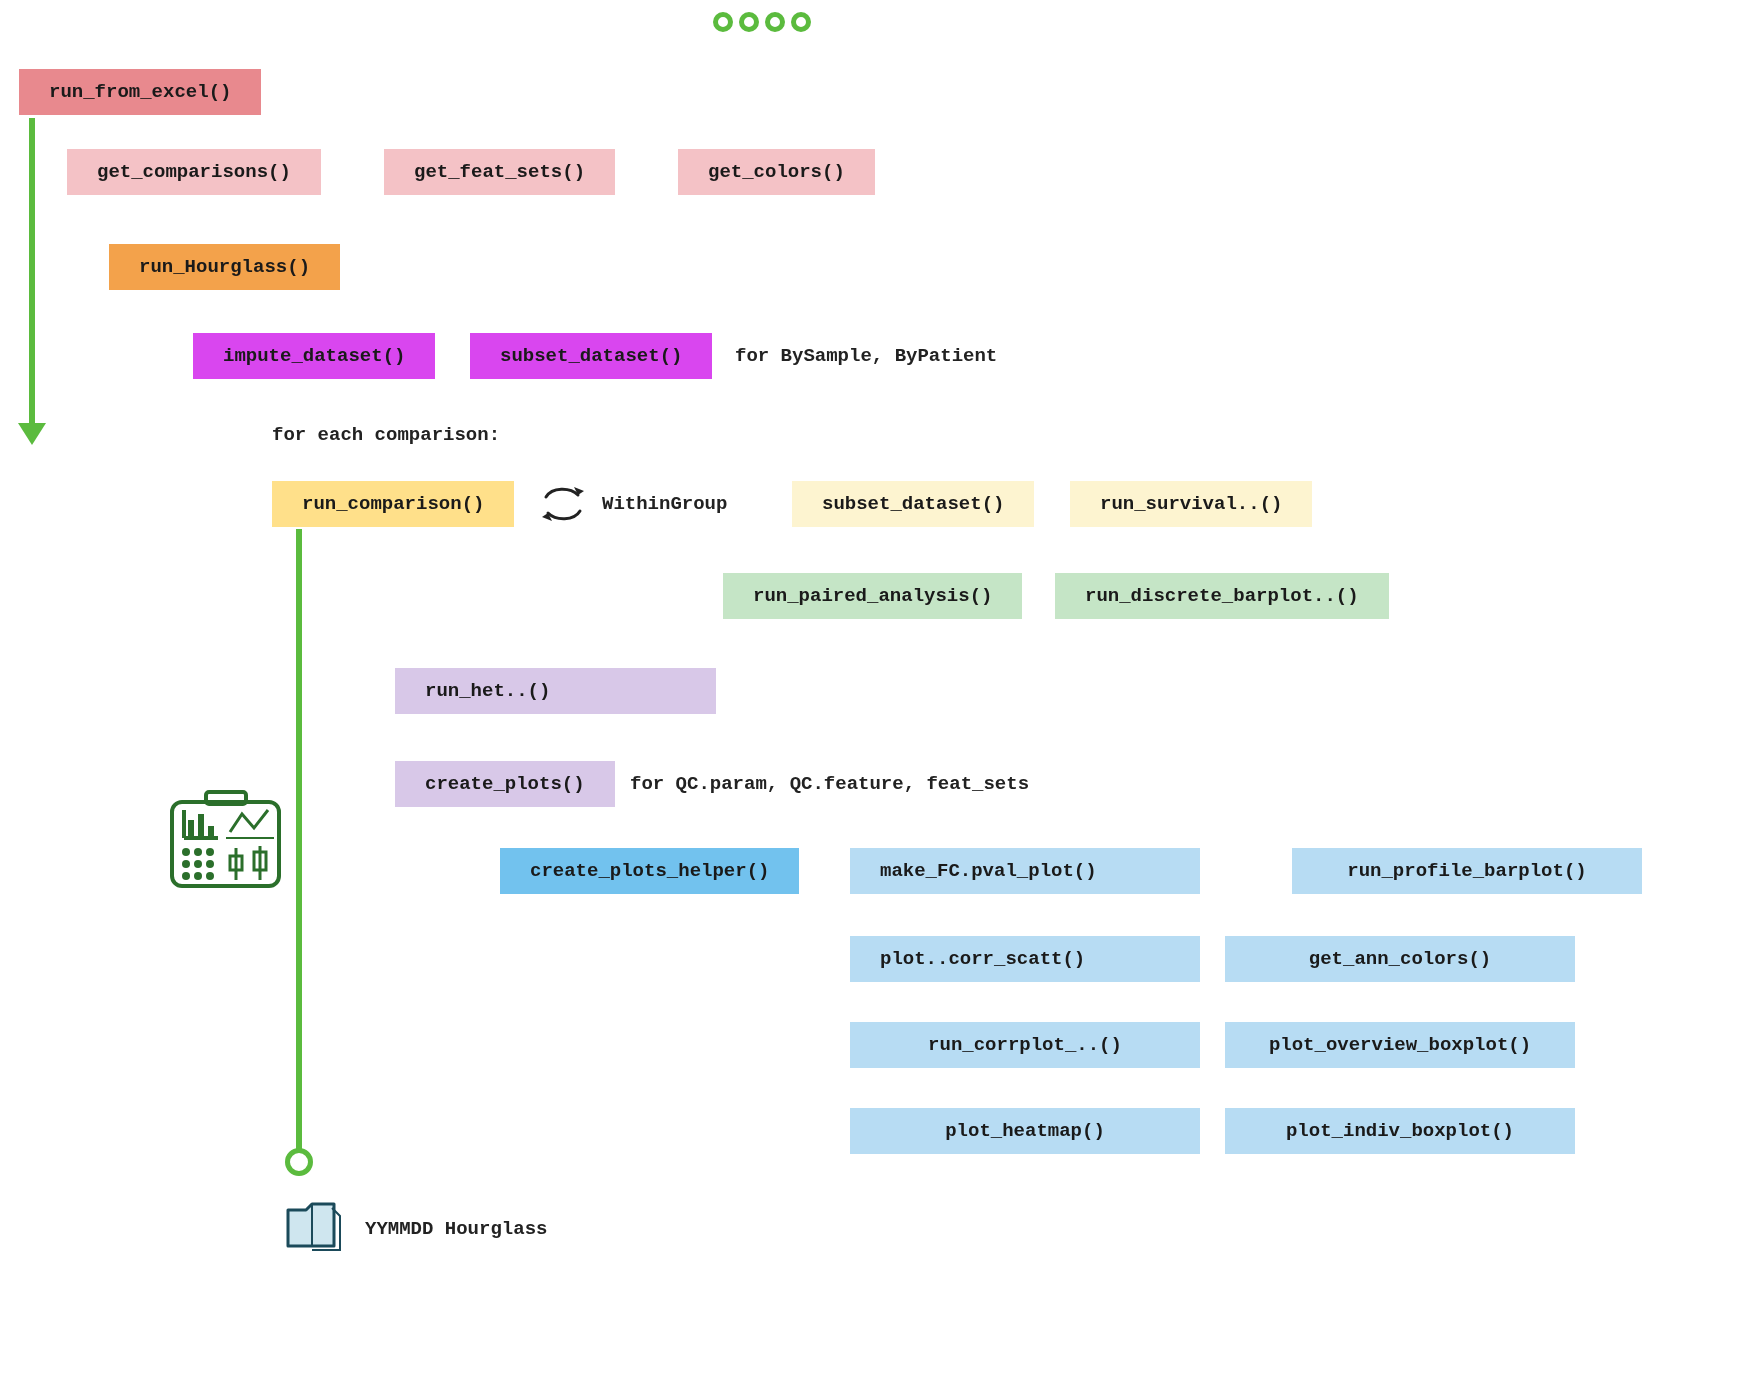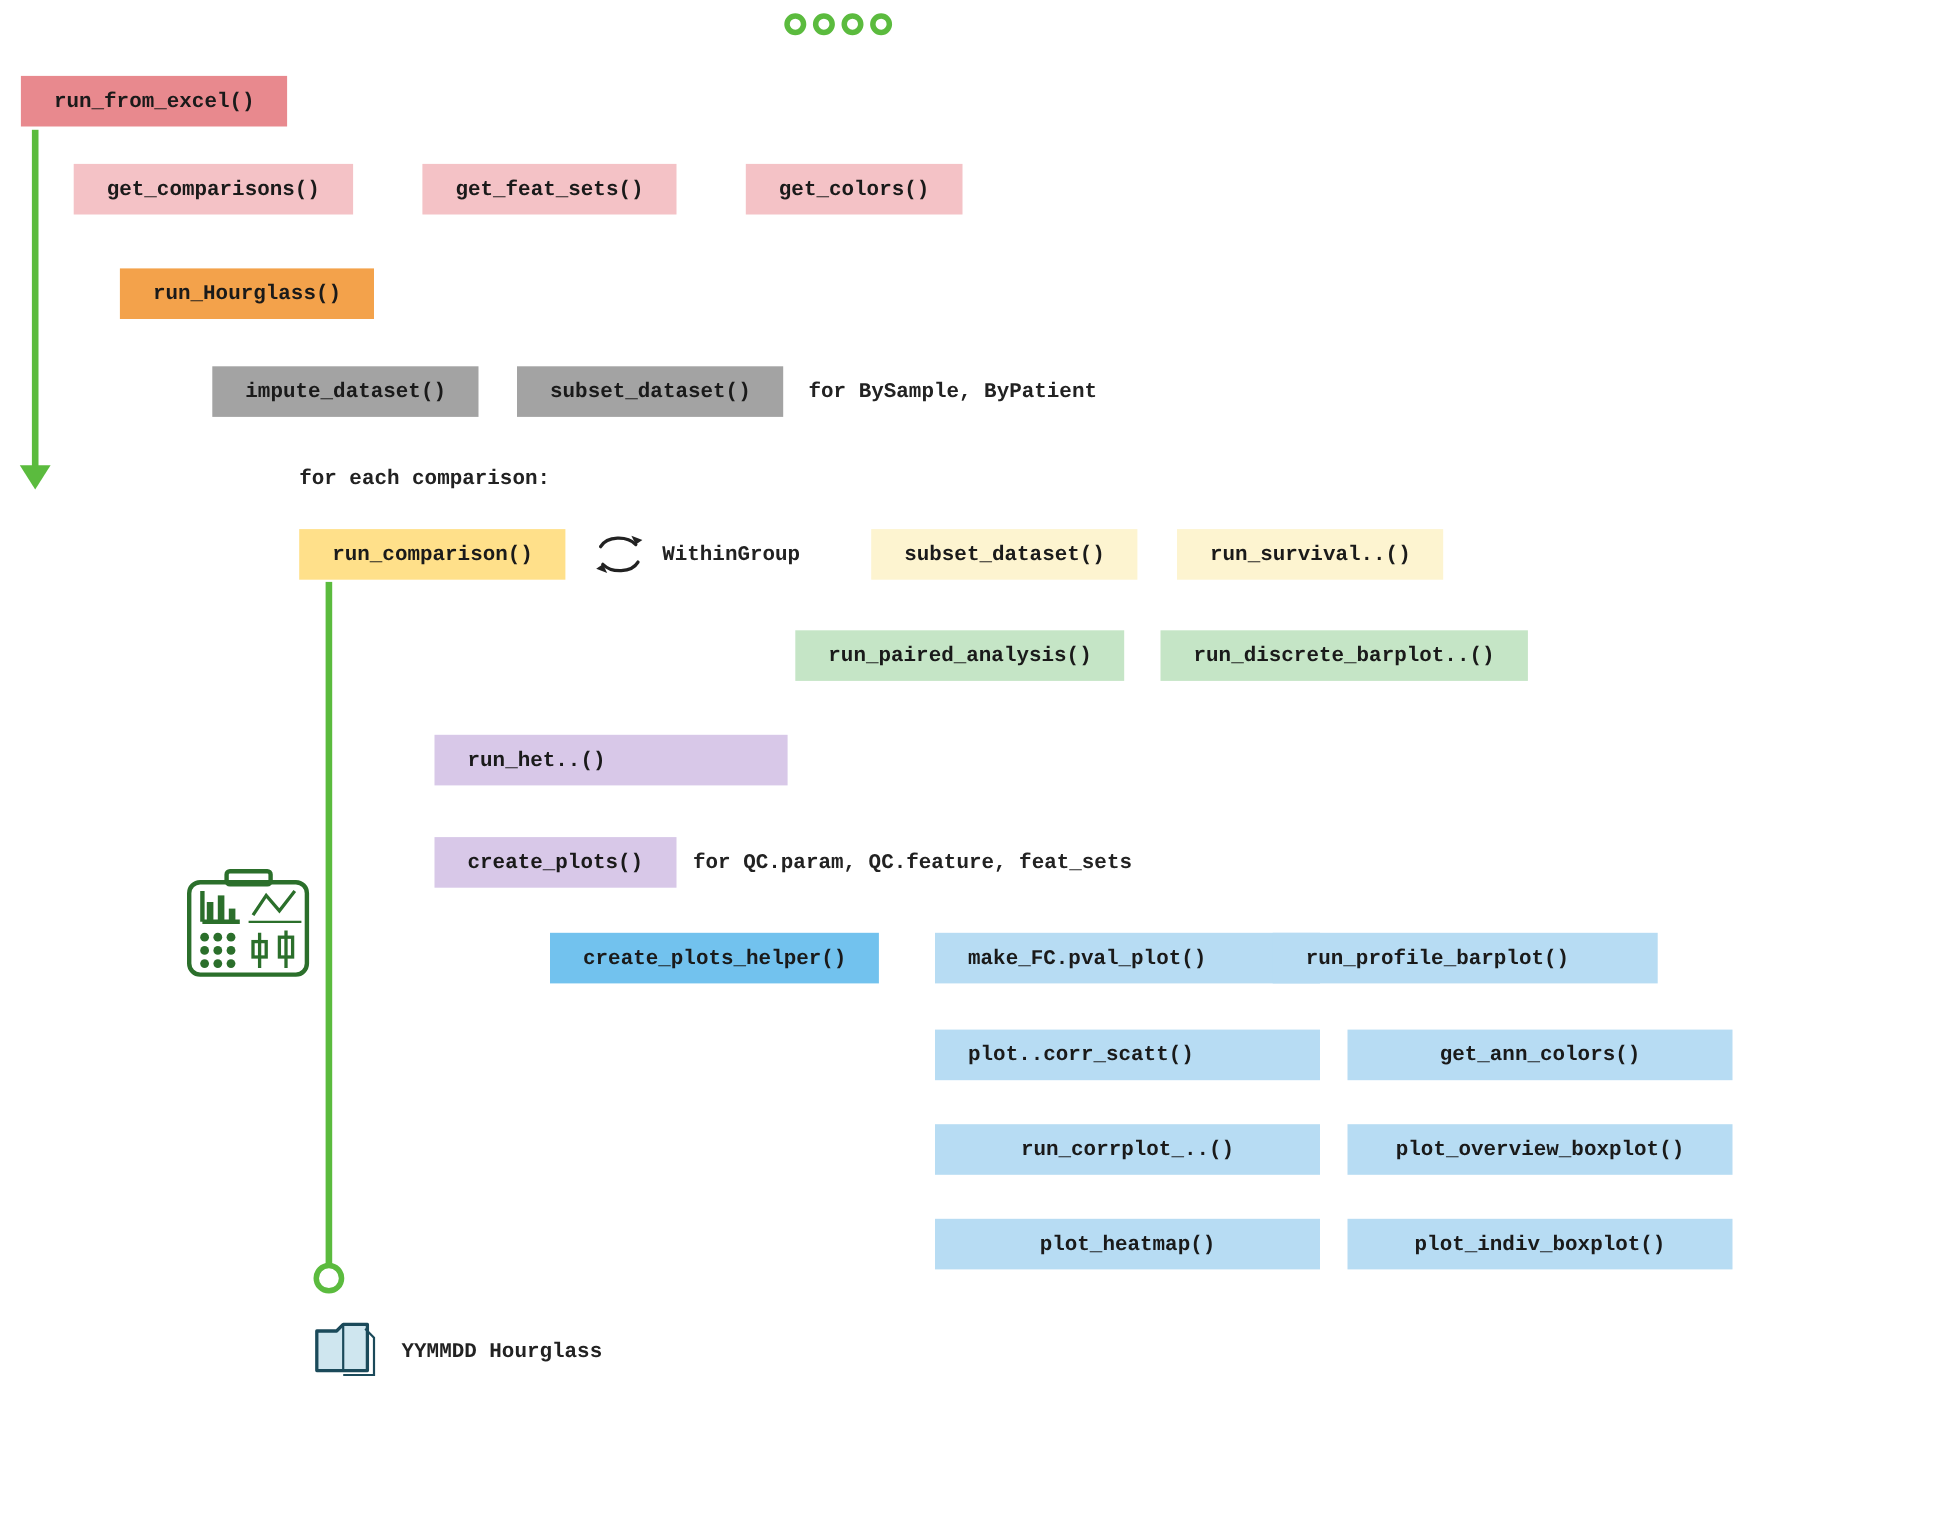--- a/index.html
+++ b/index.html
@@ -2,21 +2,21 @@
 <html><head>
 <meta charset="utf-8">
 <style>
   html,body{margin:0;padding:0;background:#fff;font-family:ui-monospace,Menlo,Consolas,"Courier New",monospace;font-size:19px;font-weight:600;color:#222}
   .stage{position:relative;width:1757px;height:1389px;overflow:hidden}
   .box{position:absolute;padding:12px 30px;white-space:nowrap}
   .txt{position:absolute;white-space:nowrap}
   .c-red{background:#e8898e;color:#1a1a1a}
   .c-pink{background:#f4c2c6;color:#1a1a1a}
   .c-orange{background:#f3a24b;color:#1a1a1a}
-  .c-peach{background:#a3a3a3;color:#1a1a1a}
+  .c-peach{background:#d946ef;color:#1a1a1a}
   .c-yellow{background:#ffe08a;color:#1a1a1a}
   .c-cream{background:#fdf4d0;color:#1a1a1a}
   .c-green{background:#c5e5c6;color:#1a1a1a}
   .c-purple{background:#d8c8e8;color:#1a1a1a}
   .c-blue{background:#72c2ee;color:#1a1a1a}
   .c-lightblue{background:#b7dcf3;color:#1a1a1a}
   .arrow-line{position:absolute;background:#5bbb3e}
   .arrow-head{position:absolute;width:0;height:0;border-left:14px solid transparent;border-right:14px solid transparent;border-top:22px solid #5bbb3e}
   .dot-row{position:absolute;display:flex;gap:6px}
   .dot{width:20px;height:20px;border:5px solid #5bbb3e;border-radius:50%;box-sizing:border-box}
@@ -99,21 +99,21 @@
 
     <line x1="68" y1="58" x2="68" y2="90" stroke="#2b6f2b" stroke-width="3"></line>
     <rect x="62" y="66" width="12" height="14" fill="none" stroke="#2b6f2b" stroke-width="3"></rect>
     <line x1="92" y1="56" x2="92" y2="90" stroke="#2b6f2b" stroke-width="3"></line>
     <rect x="86" y="62" width="12" height="18" fill="none" stroke="#2b6f2b" stroke-width="3"></rect>
   </svg>
 
   <div class="box c-blue" style="left:500px;top:848px">create_plots_helper()</div>
 
   <div class="box c-lightblue" style="left:850px;top:848px;width:290px;text-align:left">make_FC.pval_plot()</div>
-  <div class="box c-lightblue" style="left:1157px;top:848px;width:290px;text-align:left">run_profile_barplot()</div>
+  <div class="box c-lightblue" style="left:1292px;top:848px;width:290px;text-align:center">run_profile_barplot()</div>
 
   <div class="box c-lightblue" style="left:850px;top:936px;width:290px;text-align:left">plot..corr_scatt()</div>
   <div class="box c-lightblue" style="left:850px;top:1022px;width:290px;text-align:center">run_corrplot_..()</div>
 
   <div class="box c-lightblue" style="left:1225px;top:936px;width:290px;text-align:center">get_ann_colors()</div>
   <div class="box c-lightblue" style="left:1225px;top:1022px;width:290px;text-align:center">plot_overview_boxplot()</div>
 
   <div class="box c-lightblue" style="left:850px;top:1108px;width:290px;text-align:center">plot_heatmap()</div>
   <div class="box c-lightblue" style="left:1225px;top:1108px;width:290px;text-align:center">plot_indiv_boxplot()</div>
 

